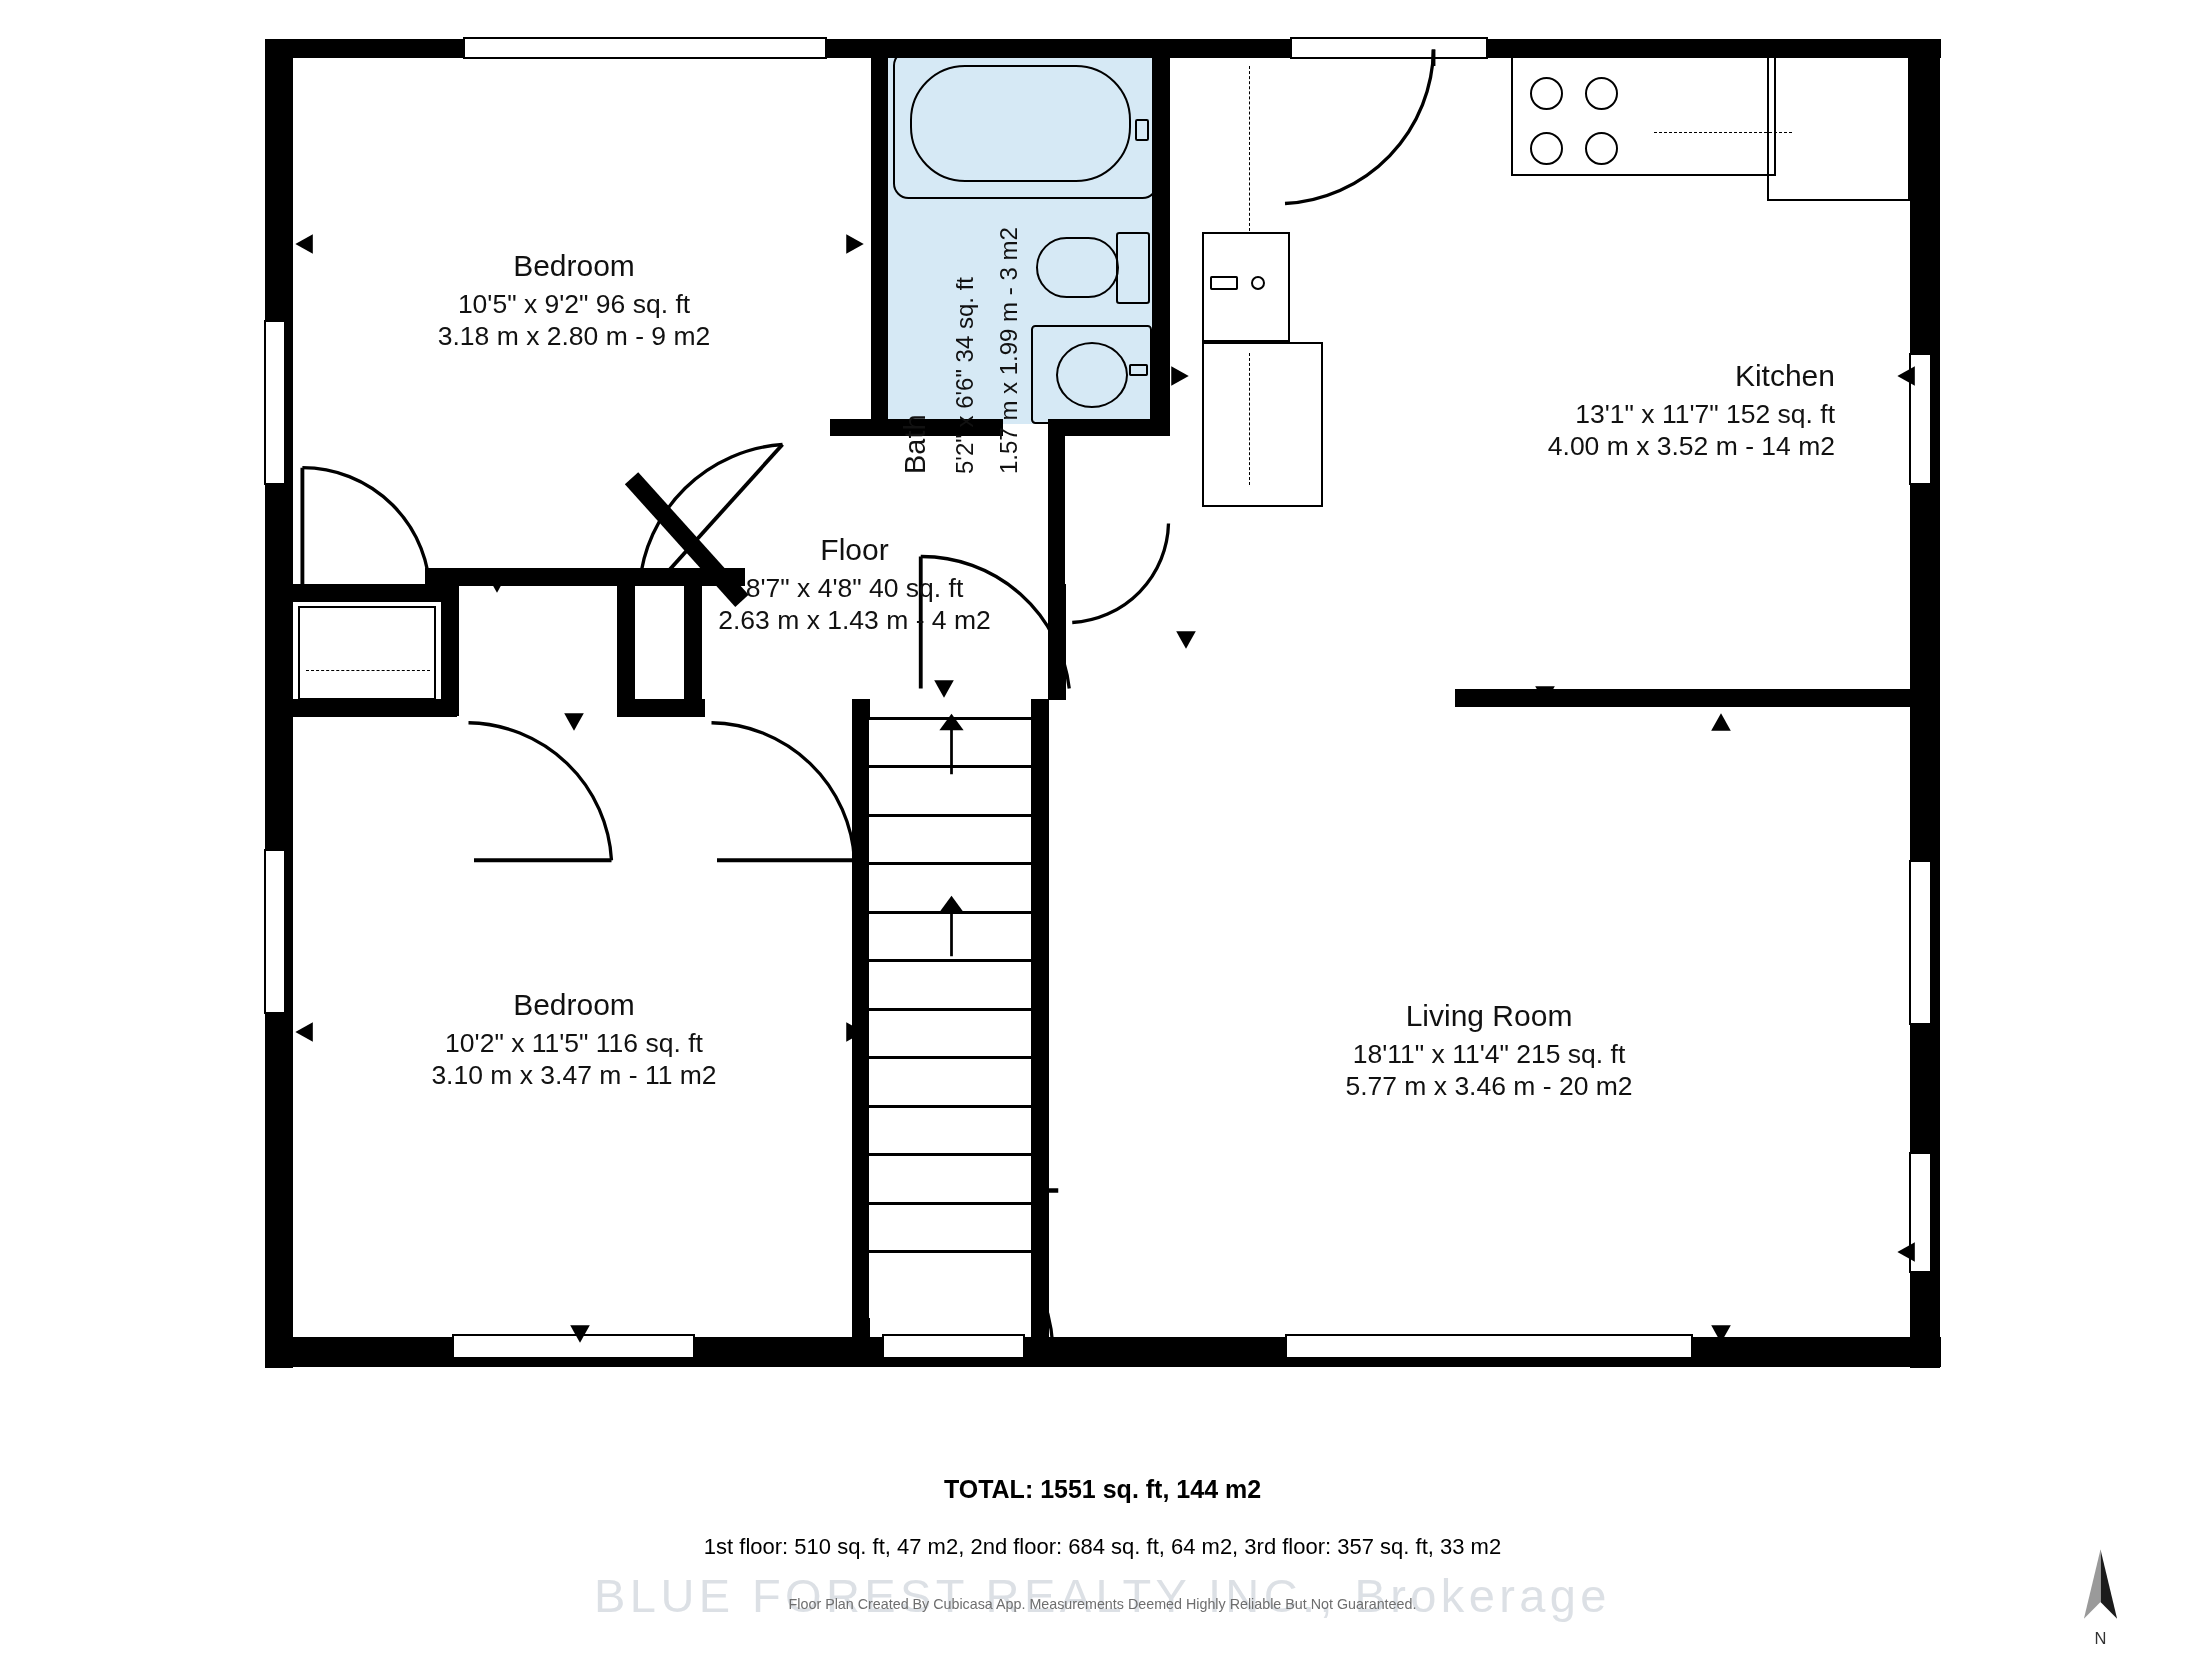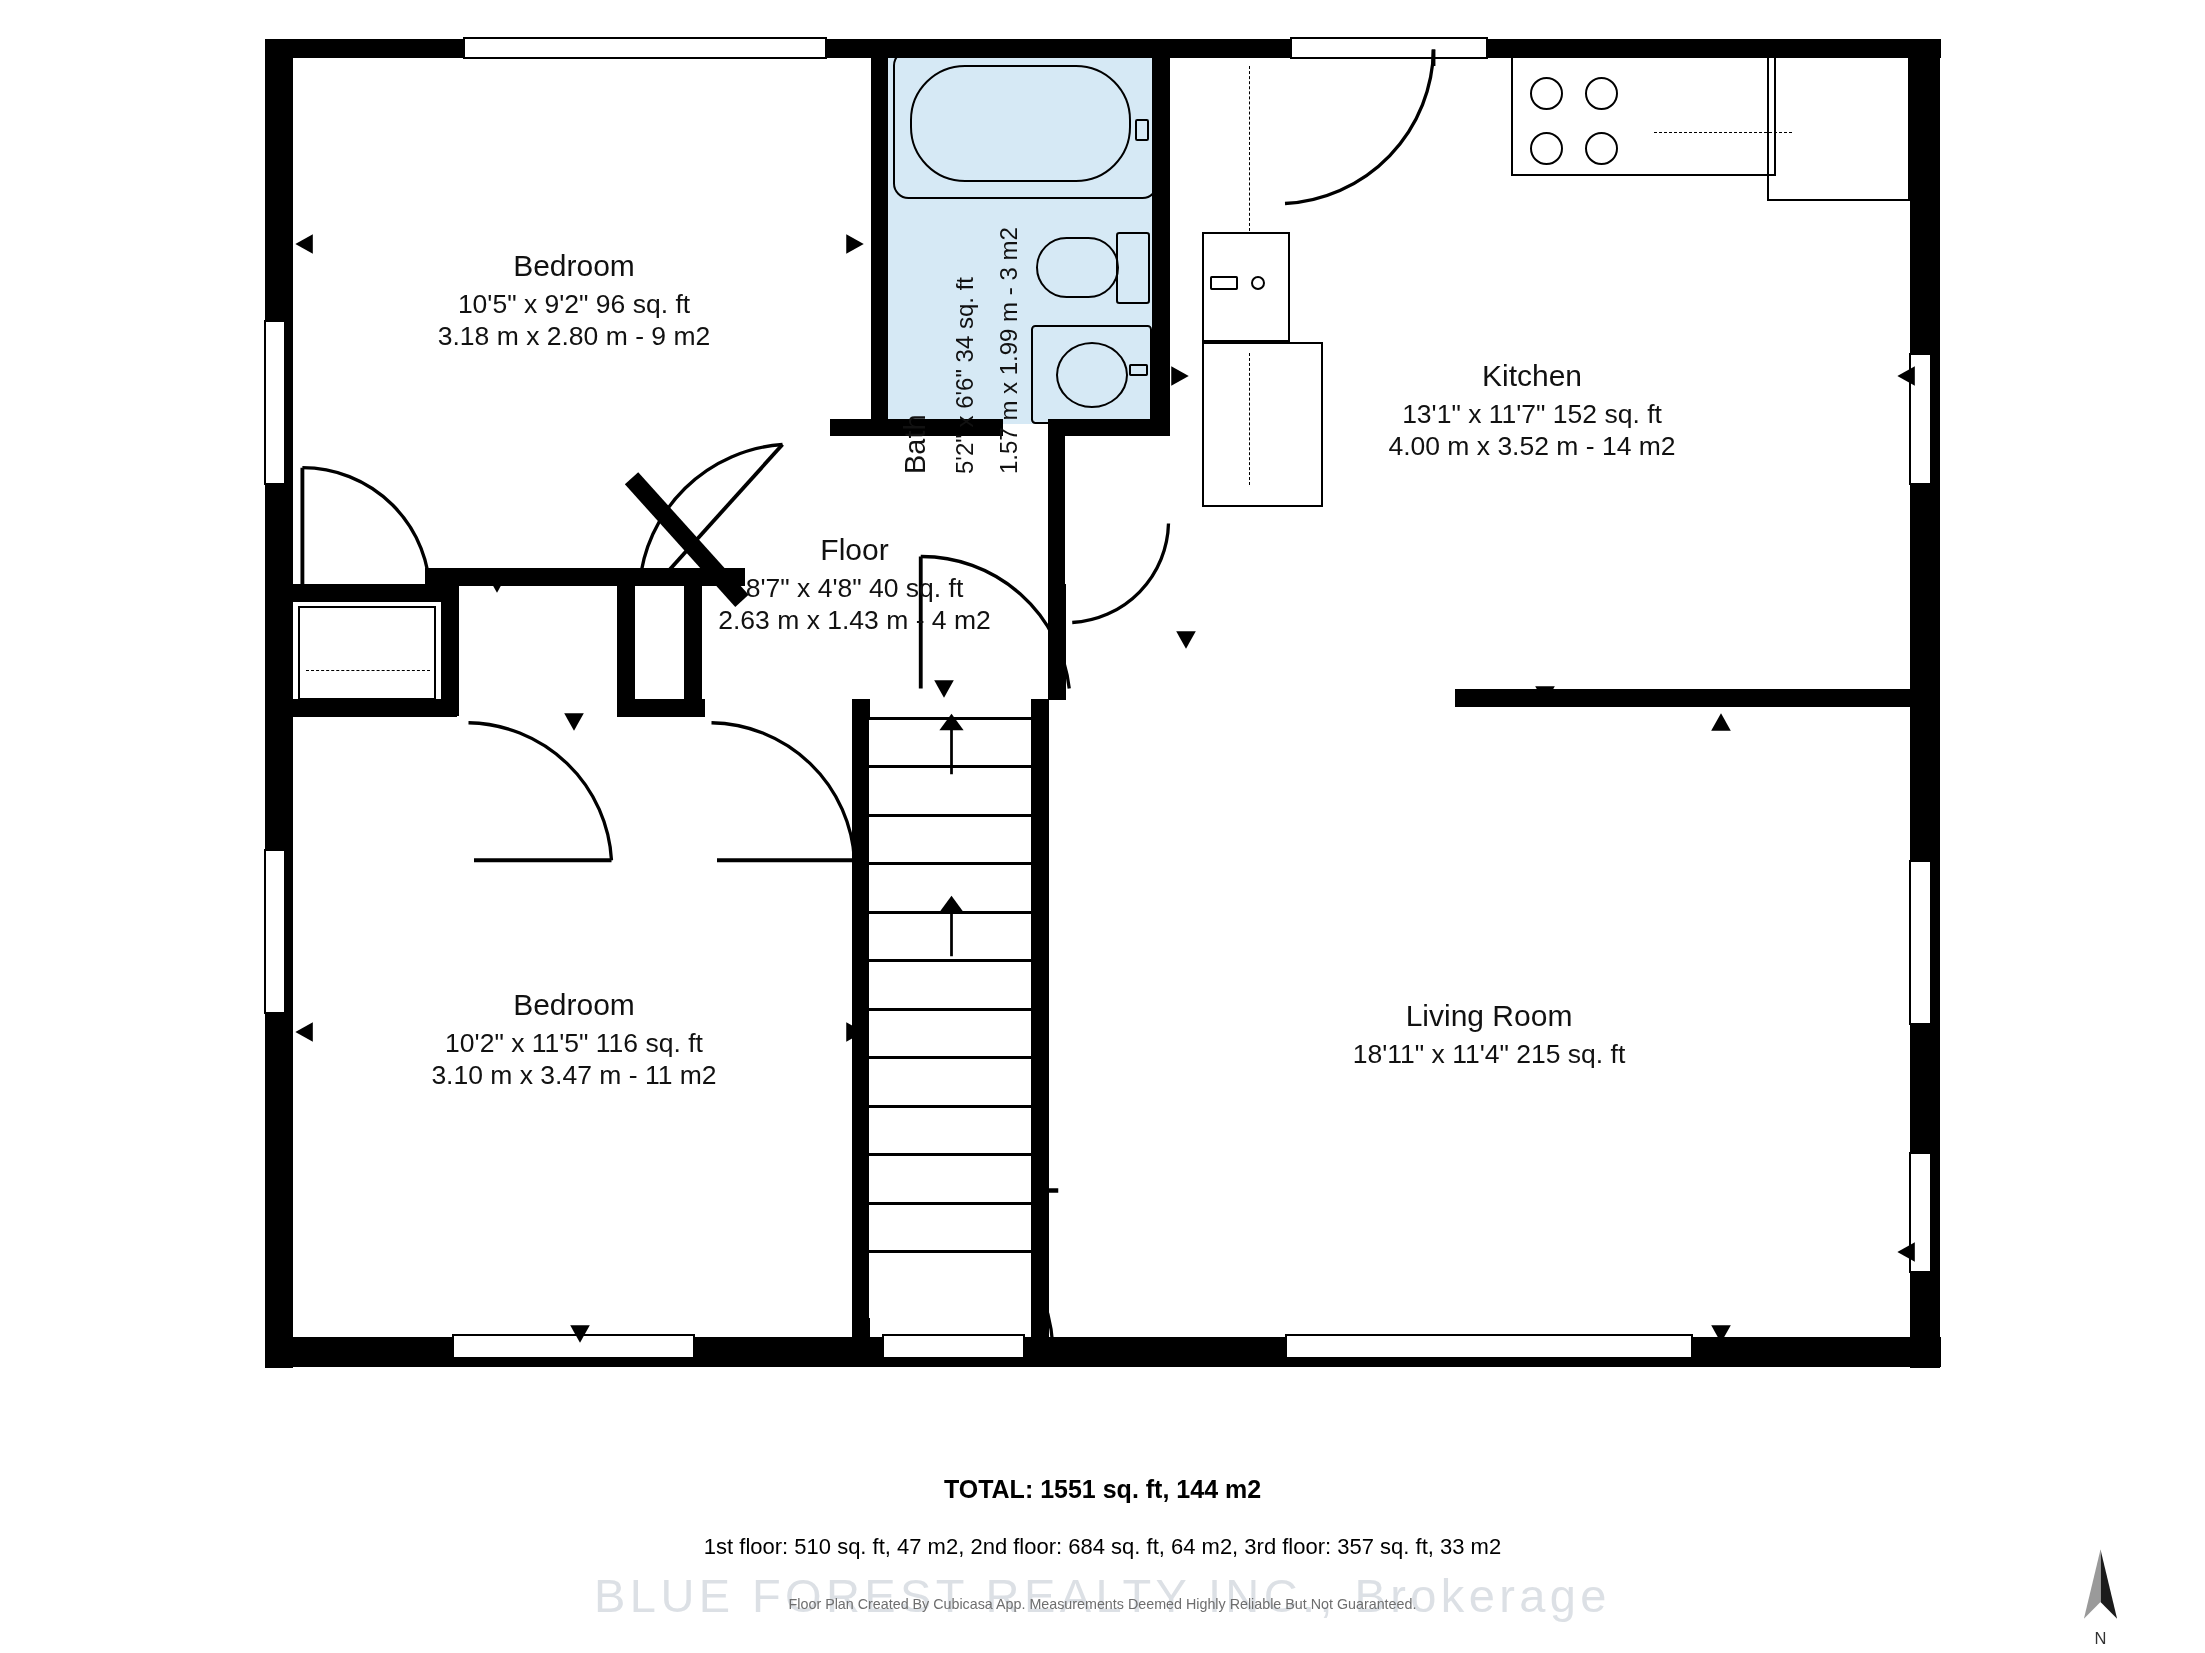--- a/index.html
+++ b/index.html
@@ -347,29 +347,30 @@
     <span class="dim">10'5" x 9'2" 96 sq. ft</span>
     <span class="dim">3.18 m x 2.80 m - 9 m2</span>
   </div>
 
   <div class="label" style="left:221px; top:987px; width:706px;">
     <span class="name">Bedroom</span>
     <span class="dim">10'2" x 11'5" 116 sq. ft</span>
     <span class="dim">3.10 m x 3.47 m - 11 m2</span>
   </div>
 
-  <div class="label" style="left:1229px; top:358px; width:606px;">
+  <div class="label" style="left:1229px; top:358px; width:606px;text-align:right;">
     <span class="name">Kitchen</span>
     <span class="dim">13'1" x 11'7" 152 sq. ft</span>
     <span class="dim">4.00 m x 3.52 m - 14 m2</span>
   </div>
 
   <div class="label" style="left:1158px; top:998px; width:662px;">
     <span class="name">Living Room</span>
     <span class="dim">18'11" x 11'4" 215 sq. ft</span>
+    <span class="dim">5.77 m x 3.46 m - 20 m2</span>
   </div>
 
   <div class="label" style="left:579px; top:532px; width:551px;">
     <span class="name">Floor</span>
     <span class="dim">8'7" x 4'8" 40 sq. ft</span>
     <span class="dim">2.63 m x 1.43 m - 4 m2</span>
   </div>
 
   <div class="label-vert" style="left:899px; top:474px; transform: rotate(-90deg);">
     <span class="name">Bath</span>

